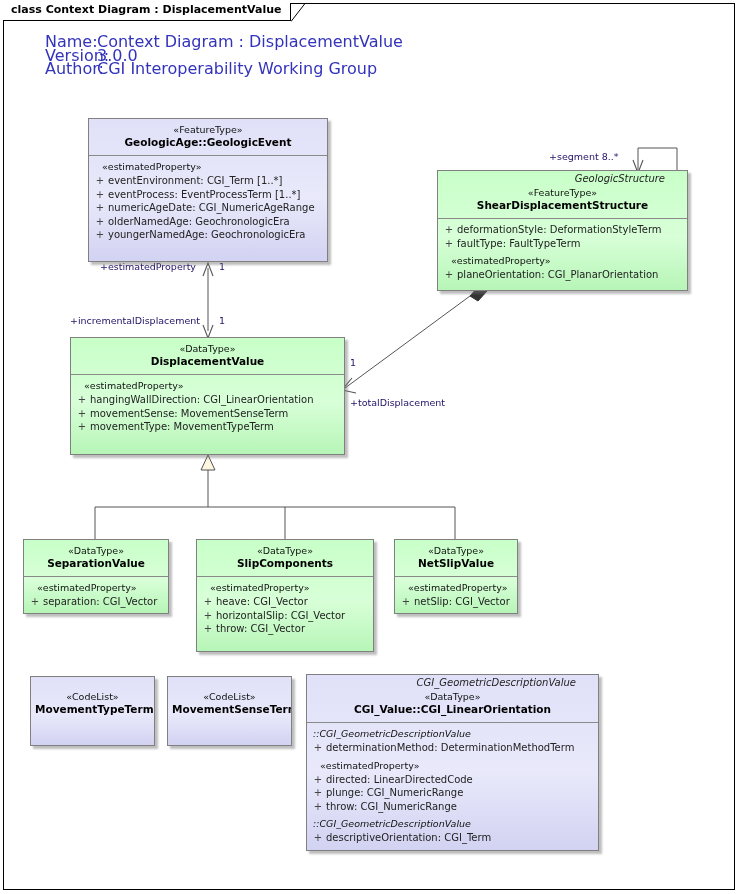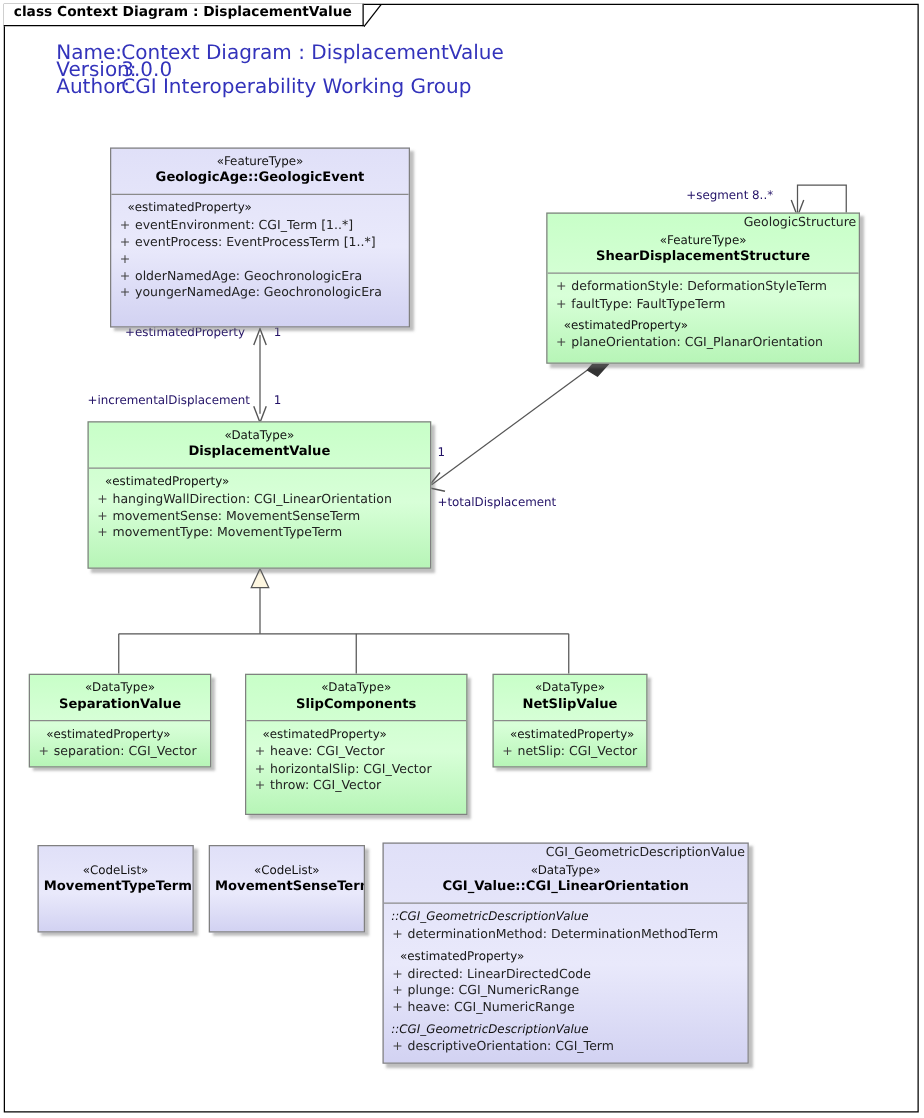--- a/index.html
+++ b/index.html
@@ -86,23 +86,24 @@
     background-color: #e2e2f7;
   }
   .umlbox .hdr {
     text-align: center;
     padding: 5px 4px 6px 4px;
     position: relative;
   }
   .umlbox .hdr.with-parent { padding-top: 2px; }
   .parent-name {
     text-align: right;
+    font-style: italic;
     font-size: 10px;
     color: #222222;
-    padding: 2px 2px 1px 4px;
+    padding: 2px 22px 1px 4px;
   }
   .stereo {
     font-size: 9.5px;
     color: #111111;
     line-height: 12px;
   }
   .cname {
     font-size: 10.5px;
     font-weight: bold;
     color: #000000;
@@ -254,20 +255,21 @@
       <div class="attr">
         <span class="vis">+</span>
         <span class="txt">eventEnvironment: CGI_Term [1..*]</span>
       </div>
       <div class="attr">
         <span class="vis">+</span>
         <span class="txt">eventProcess: EventProcessTerm [1..*]</span>
       </div>
       <div class="attr">
         <span class="vis">+</span>
+        <span class="txt">numericAgeDate: CGI_NumericAgeRange</span>
       </div>
       <div class="attr">
         <span class="vis">+</span>
         <span class="txt">olderNamedAge: GeochronologicEra</span>
       </div>
       <div class="attr">
         <span class="vis">+</span>
         <span class="txt">youngerNamedAge: GeochronologicEra</span>
       </div>
     </div>
@@ -404,21 +406,21 @@
       <div class="attr">
         <span class="vis">+</span>
         <span class="txt">directed: LinearDirectedCode</span>
       </div>
       <div class="attr">
         <span class="vis">+</span>
         <span class="txt">plunge: CGI_NumericRange</span>
       </div>
       <div class="attr">
         <span class="vis">+</span>
-        <span class="txt">heave: CGI_NumericRange</span>
+        <span class="txt">throw: CGI_NumericRange</span>
       </div>
       <div class="group-label ital" style="padding-top:4px;">::CGI_GeometricDescriptionValue</div>
       <div class="attr">
         <span class="vis">+</span>
         <span class="txt">descriptiveOrientation: CGI_Term</span>
       </div>
     </div>
   </div>
 
 </div>

